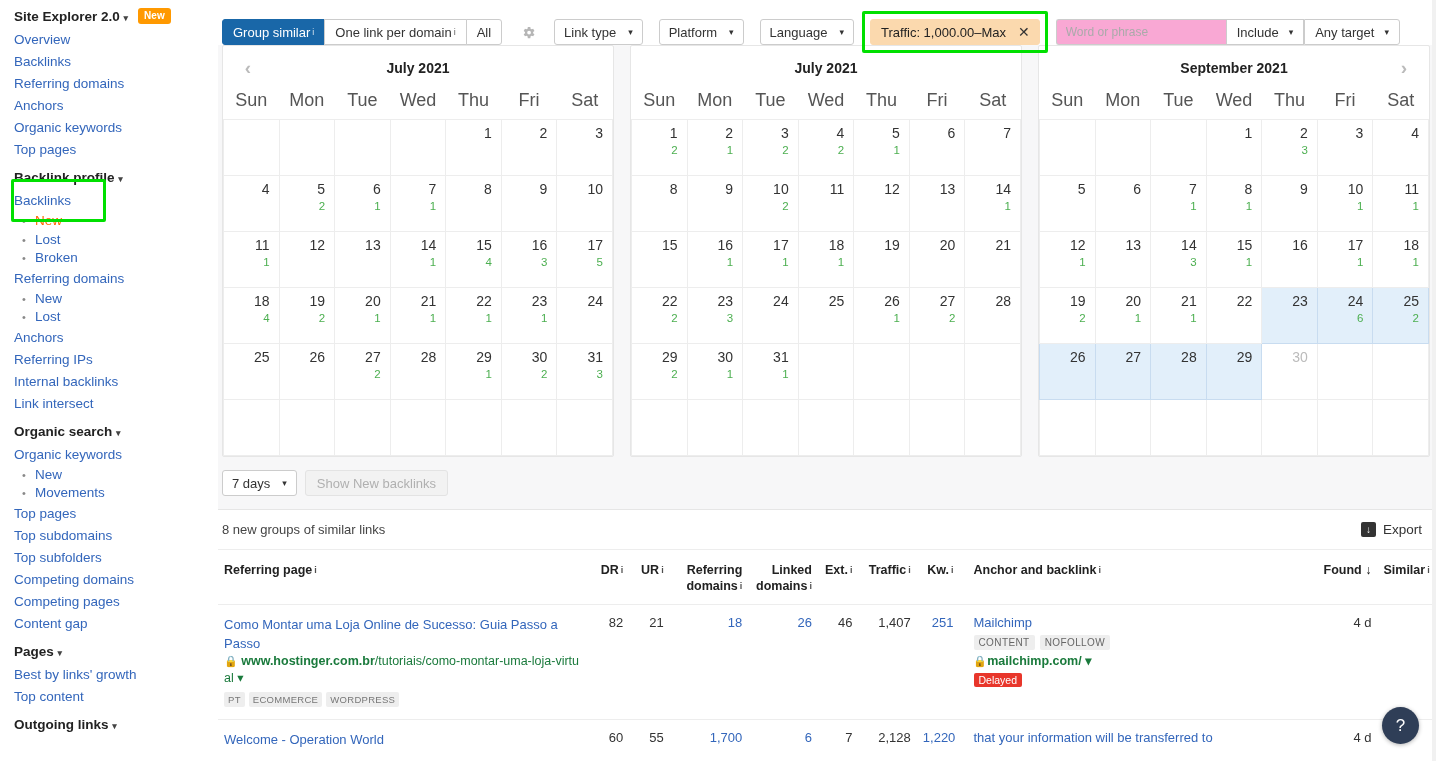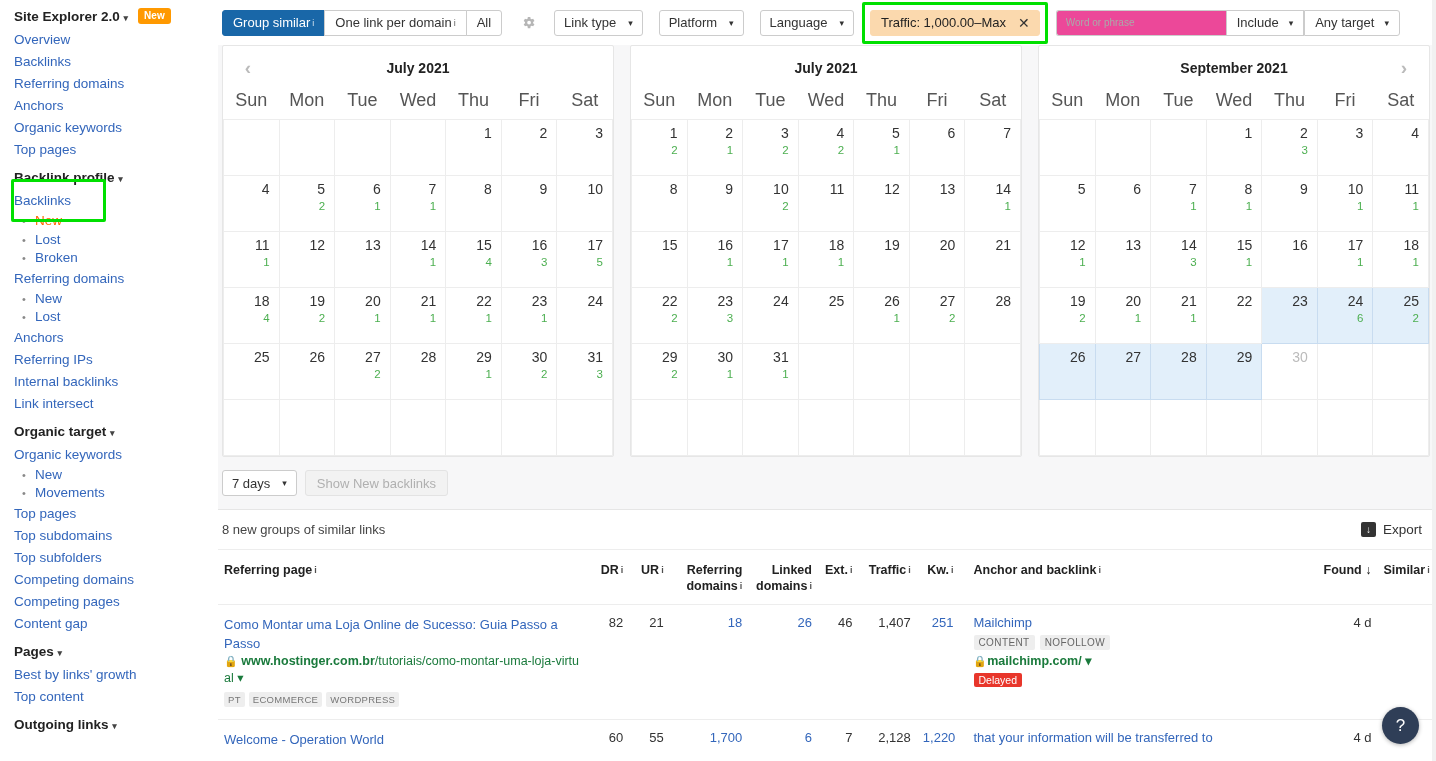--- a/index.html
+++ b/index.html
@@ -49,21 +49,21 @@
   .hl-box {
     position: absolute; border: 3px solid #00e000; border-radius: 2px;
     pointer-events: none;
   }
 
   
   .main { flex: 1 1 auto; position: relative; background: #f7f7f8; }
 
   
   .toolbar {
-    height: 45px; display: flex; align-items: center;
+    height: 45px; display: flex; align-items: flex-end;
     padding: 0 6px 0 4px; background: #fff; gap: 8px;
   }
   .btn-group { display: flex; }
   .tb-btn {
     height: 26px; border: 1px solid #ccc; background: #fff;
     font-size: 13px; color: #333; padding: 0 10px;
     display: flex; align-items: center; cursor: pointer;
     font-family: "Liberation Sans", sans-serif; white-space: nowrap;
   }
   .tb-btn.primary { background: #1967a8; border-color: #1967a8; color: #fff; }
@@ -91,22 +91,22 @@
     white-space: nowrap;
   }
   .filter-chip .x {
     padding: 0 9px 0 12px; font-size: 14px; color: #333; line-height: 1;
     cursor: pointer;
   }
   .search-group { display: flex; }
   .search-group input {
     height: 26px; border: 1px solid #ccc; border-right: none;
     border-radius: 3px 0 0 3px; width: 170px; padding: 0 9px;
-    font-size: 10px; color: #333; outline: none;
-    font-family: "Liberation Sans", sans-serif; background: #ec4899;
+    font-size: 12px; color: #333; outline: none;
+    font-family: "Liberation Sans", sans-serif; background: #f9a8d4;
   }
   .search-group input::placeholder { color: #aaa; }
   .search-group .tb-btn { border-radius: 0 3px 3px 0; }
 
   
   .cal-row { display: flex; gap: 16px; padding: 0 6px 0 4px; }
   .cal {
     flex: 1 1 0; background: #fff; border: 1px solid #e6e6e6;
     border-radius: 2px; overflow: hidden;
   }
@@ -228,21 +228,21 @@
     <a class="nav-sub">Broken</a>
     <a class="nav-link">Referring domains</a>
     <a class="nav-sub">New</a>
     <a class="nav-sub">Lost</a>
     <a class="nav-link">Anchors</a>
     <a class="nav-link">Referring IPs</a>
     <a class="nav-link">Internal backlinks</a>
     <a class="nav-link">Link intersect</a>
 
     <div class="nav-group-title">
-      <span>Organic target</span>
+      <span>Organic search</span>
       <span class="caret">▾</span>
     </div>
     <a class="nav-link">Organic keywords</a>
     <a class="nav-sub">New</a>
     <a class="nav-sub">Movements</a>
     <a class="nav-link">Top pages</a>
     <a class="nav-link">Top subdomains</a>
     <a class="nav-link">Top subfolders</a>
     <a class="nav-link">Competing domains</a>
     <a class="nav-link">Competing pages</a>

